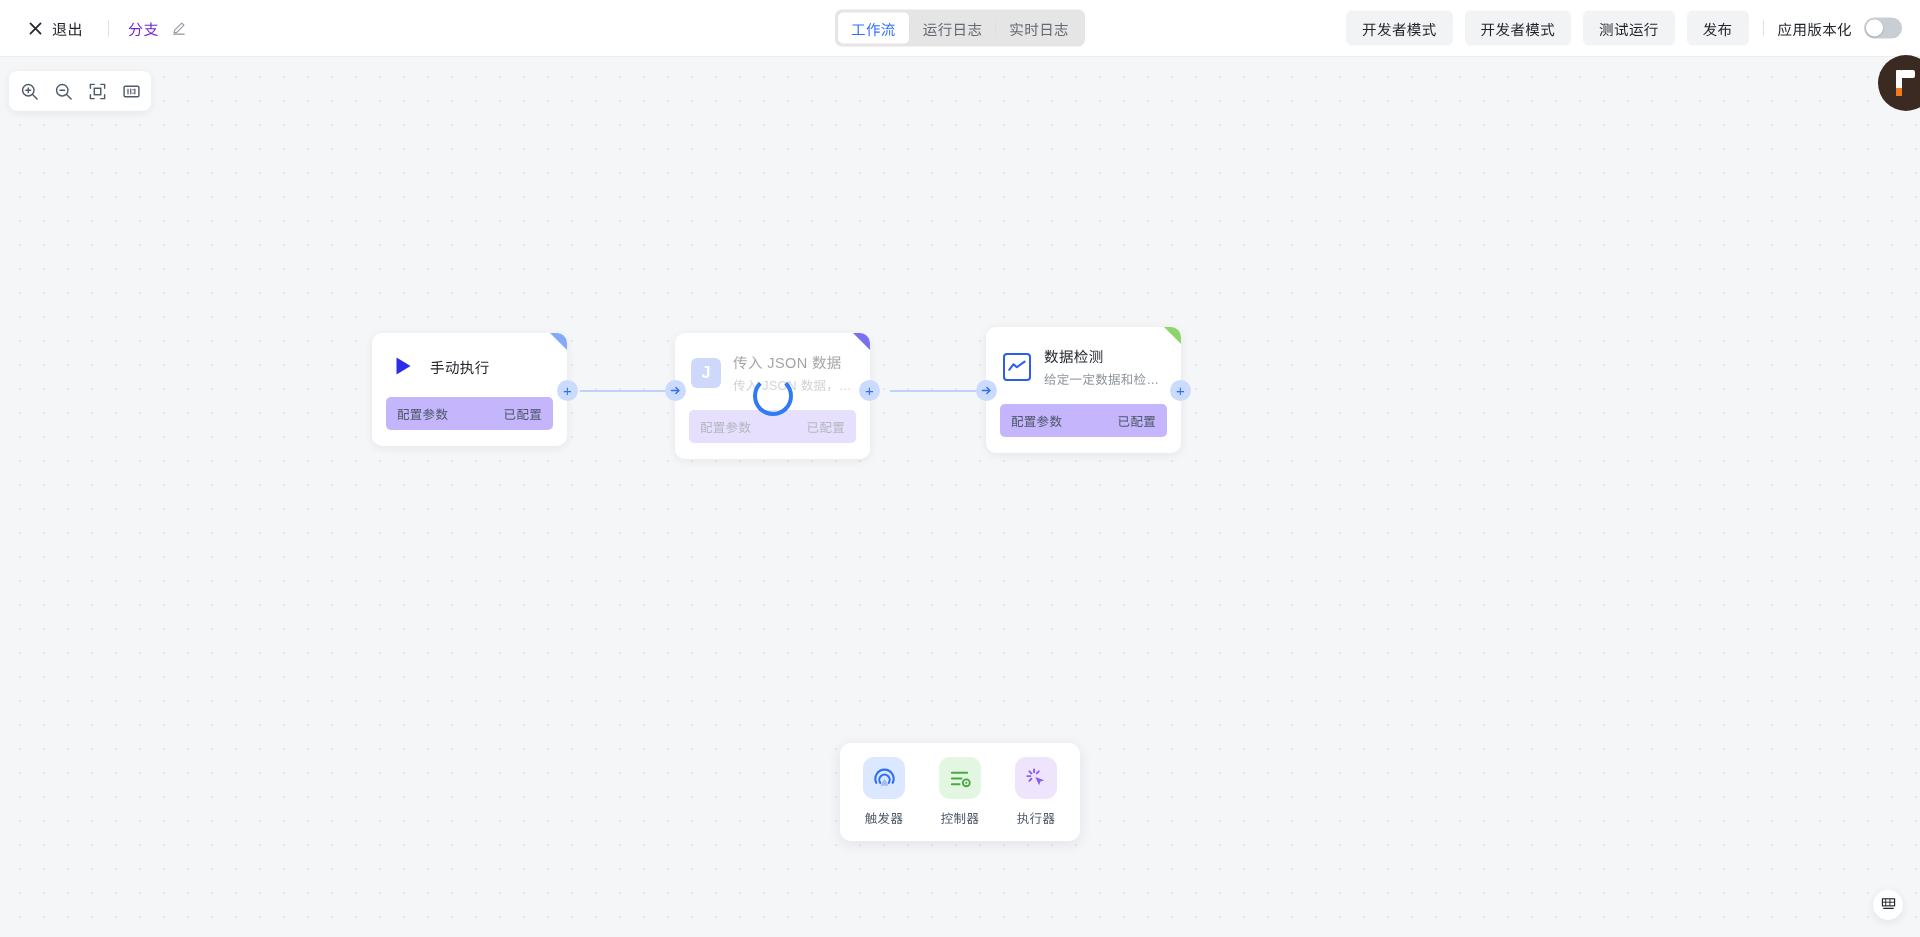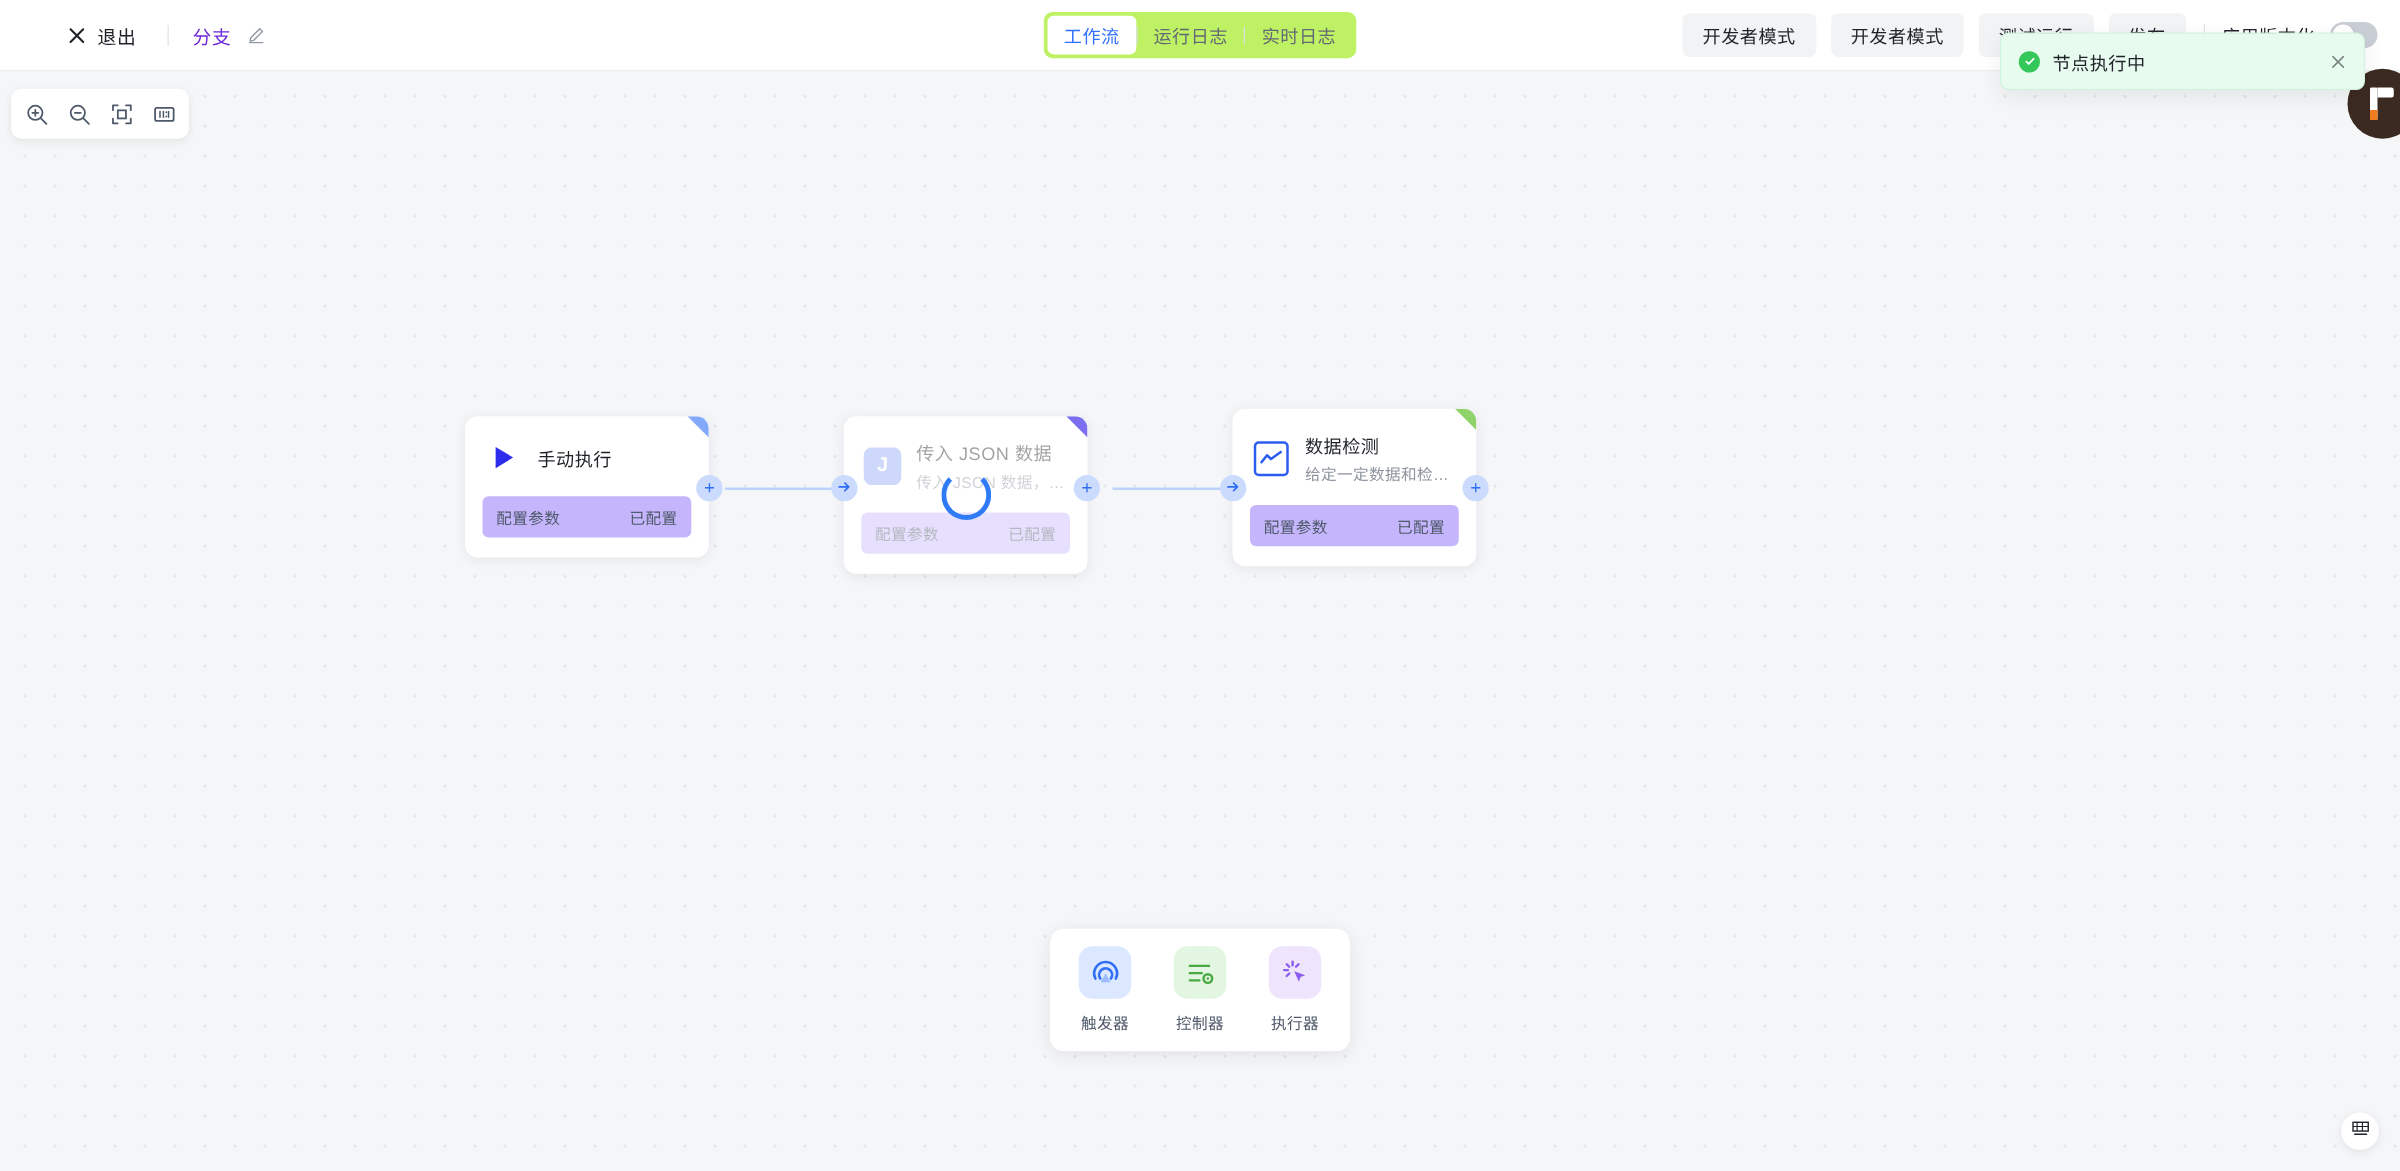--- a/index.html
+++ b/index.html
@@ -15,38 +15,38 @@
 
   
   .header {
     position: absolute; top: 0; left: 0;
     width: 1920px; height: 57px;
     background: #ffffff;
     border-bottom: 1px solid #eceef1;
     display: flex; align-items: center;
     z-index: 40;
   }
-  .hdr-left { display: flex; align-items: center; padding-left: 32px; gap: 0; margin-left: 16px; }
+  .hdr-left { display: flex; align-items: center; padding-left: 22px; gap: 0; }
   .exit-btn {
     display: flex; align-items: center; gap: 9px;
     cursor: pointer; padding: 4px 6px; border-radius: 5px;
   }
   .x-icon { width: 15px; height: 15px; display: block; }
   .exit-label { font-size: 15px; color: #1f2329; letter-spacing: .5px; }
   .hdr-divider {
     width: 1px; height: 17px; background: #dfe2e6; margin: 0 19px;
   }
   .branch-name { font-size: 15px; color: #6d28d9; letter-spacing: .5px; }
   .edit-icon { width: 14px; height: 14px; margin-left: 13px; cursor: pointer; display: block; }
 
   .hdr-center {
     position: absolute; left: 50%; top: 50%;
     transform: translate(-50%, -50%);
     display: flex; align-items: center;
-    background: #bef264; border-radius: 7px;
+    background: #e5e5e5; border-radius: 7px;
     padding: 3px; gap: 0;
   }
   .tab {
     font-size: 14.5px; color: #646a73;
     padding: 5px 13px; border-radius: 5px; cursor: pointer;
     white-space: nowrap; letter-spacing: .4px;
   }
   .tab.active { background: #ffffff; color: #3370ff; font-weight: 500; }
   .tab-sep { width: 1px; height: 14px; background: #dcdfe3; }
 
@@ -308,33 +308,20 @@
       </div>
     </div>
   </div>
 
   <div class="avatar">
     <span class="mark">
       <span class="dot"></span>
     </span>
   </div>
 
-  <div class="toast">
-    <span class="toast-check">
-      <svg width="10" height="10" viewBox="0 0 12 12" fill="none">
-        <path d="M2.5 6.3l2.3 2.3 4.7-5" stroke="#fff" stroke-width="1.7" stroke-linecap="round" stroke-linejoin="round"></path>
-      </svg>
-    </span>
-    <span class="toast-msg">节点执行中</span>
-    <span class="toast-close">
-      <svg width="13" height="13" viewBox="0 0 14 14" fill="none">
-        <path d="M2.5 2.5l9 9M11.5 2.5l-9 9" stroke="#1f2329" stroke-width="1.3" stroke-linecap="round"></path>
-      </svg>
-    </span>
-  </div>
 
   <div class="canvas">
 
     <div class="zoom-bar">
       <button class="zoom-btn">
         <svg width="19" height="19" viewBox="0 0 20 20" fill="none">
           <circle cx="8.7" cy="8.7" r="6" stroke="#4e5969" stroke-width="1.5"></circle>
           <path d="M13.2 13.2L18 18" stroke="#4e5969" stroke-width="1.5" stroke-linecap="round"></path>
           <path d="M6.2 8.7h5M8.7 6.2v5" stroke="#4e5969" stroke-width="1.5" stroke-linecap="round"></path>
         </svg>

